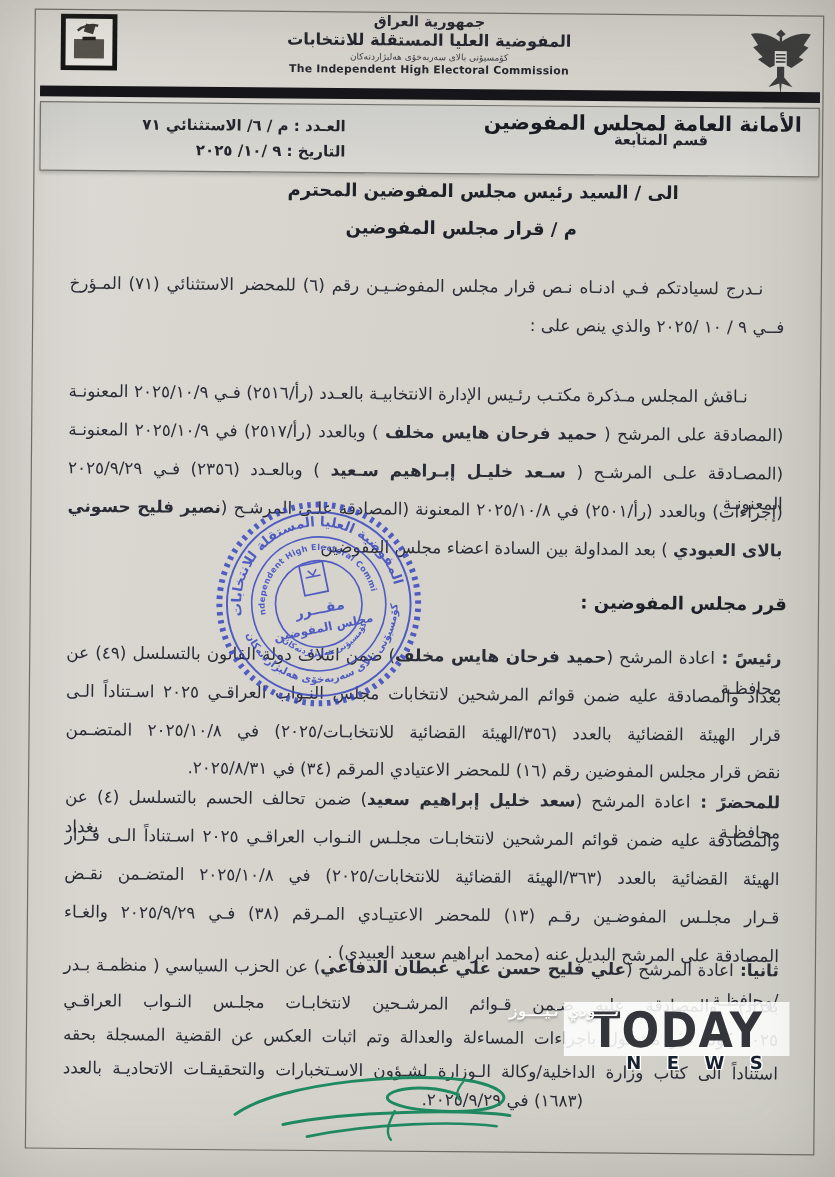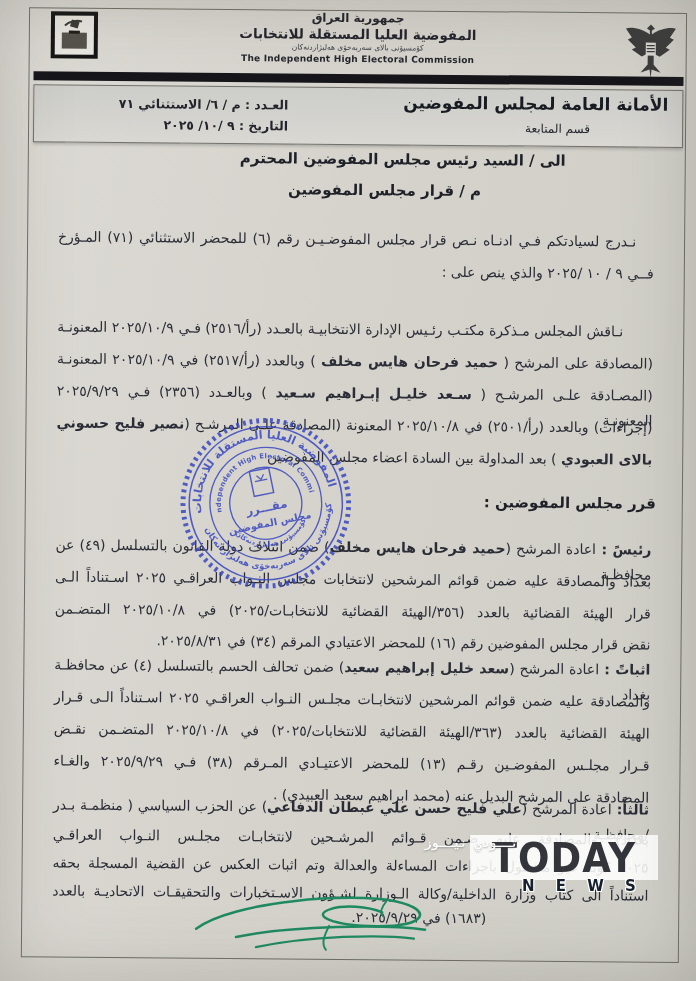--- a/index.html
+++ b/index.html
@@ -21,21 +21,21 @@
   .m3{font-size:7.5px;line-height:10px;color:#3c3d44;}
   .m4{font-size:9px;font-weight:bold;line-height:12px;letter-spacing:.2px;direction:ltr;color:#26272e;}
   .eagle{position:absolute;left:619px;top:20px;}
   .bar{position:absolute;left:30px;top:74px;width:650px;height:9px;background:#15151a;}
 
   
   .refbox{position:absolute;left:30px;top:87px;width:650px;height:58px;box-sizing:border-box;
         background:linear-gradient(180deg,#cdcdc9,#d9d8d3);border:1px solid #71716b;
         box-shadow:0 2px 3px rgba(0,0,0,.18);}
   .dept{position:absolute;right:14px;top:4px;font-size:17px;font-weight:bold;color:#191b22;}
-  .sect{position:absolute;right:92px;top:32px;font-size:12px;font-weight:normal;color:#23242c;}
+  .sect{position:absolute;right:92px;top:20px;font-size:12px;font-weight:bold;color:#23242c;}
   .refs{position:absolute;left:56px;top:7px;width:198px;text-align:right;font-size:12.5px;
         font-weight:bold;line-height:21px;color:#23242c;}
 
   
   .addr{position:absolute;left:46px;right:46px;text-align:center;font-weight:bold;font-size:15px;color:#1f2129;}
   .tline{position:absolute;right:44px;left:56px;font-size:14px;line-height:25px;height:26px;
         text-align:justify;white-space:normal;}
   .j{text-align-last:justify;}
   .r{text-align:right;text-align-last:right;}
   .ind18{padding-right:18px;} .ind30{padding-right:30px;}
@@ -112,27 +112,27 @@
     <div class="tline j" style="top:413px;"><span>(إجراءات) وبالعدد (رأ/٢٥٠١) في ٢٠٢٥/١٠/٨ المعنونة (المصادقة علـى المرشـح (</span><span class="b">نصير فليح حسوني</span></div>
     <div class="tline r" style="top:445px;"><span class="b">بالاى العبودي</span><span> )  بعد المداولة بين السادة اعضاء مجلس المفوضين</span></div>
 
     <div class="decision">قرر مجلس المفوضين :</div>
 
     <div class="tline j" style="top:535px;"><span class="b">رئيسً : </span><span>اعادة المرشح (</span><span class="b">حميد فرحان هايس مخلف</span><span>) ضمن ائتلاف دولة القانون بالتسلسل (٤٩) عن محافظـة</span></div>
     <div class="tline j" style="top:567px;"><span>بغداد  والمصادقة عليه ضمن قوائم المرشحين لانتخابات مجلس النـواب العراقـي ٢٠٢٥ اسـتناداً الـى</span></div>
     <div class="tline j" style="top:599px;"><span>قرار الهيئة القضائية بالعدد (٣٥٦/الهيئة القضائية للانتخابـات/٢٠٢٥) في ٢٠٢٥/١٠/٨ المتضـمن</span></div>
     <div class="tline r" style="top:630px;"><span>نقض قرار مجلس المفوضين رقم (١٦) للمحضر الاعتيادي المرقم (٣٤) في ٢٠٢٥/٨/٣١.</span></div>
 
-    <div class="tline j" style="top:655px;"><span class="b">اثباتً : </span><span>اعادة المرشح (</span><span class="b">سعد خليل إبراهيم سعيد</span><span>) ضمن تحالف الحسم  بالتسلسل (٤) عن محافظـة بغداد</span></div>
+    <div class="tline j" style="top:655px;"><span class="b">للمحضرً : </span><span>اعادة المرشح (</span><span class="b">سعد خليل إبراهيم سعيد</span><span>) ضمن تحالف الحسم  بالتسلسل (٤) عن محافظـة بغداد</span></div>
     <div class="tline j" style="top:687px;"><span>والمصادقة عليه ضمن قوائم المرشحين لانتخابـات مجلـس النـواب العراقـي ٢٠٢٥ اسـتناداً الـى قـرار</span></div>
     <div class="tline j" style="top:719px;"><span>الهيئة القضائية بالعدد (٣٦٣/الهيئة القضائية للانتخابات/٢٠٢٥) في ٢٠٢٥/١٠/٨ المتضـمن نقـض</span></div>
     <div class="tline j" style="top:751px;"><span>قـرار مجلـس المفوضـين رقـم (١٣) للمحضر الاعتيـادي المـرقم (٣٨) فـي ٢٠٢٥/٩/٢٩ والغـاء</span></div>
     <div class="tline r" style="top:783px;"><span>المصادقة على المرشح  البديل عنه (محمد ابراهيم سعيد العبيدي) .</span></div>
 
-    <div class="tline j" style="top:795px;"><span class="b">ثالثأً: </span><span>اعادة المرشح (</span><span class="b">علي فليح حسن علي عبطان الدفاعي</span><span>) عن الحزب السياسي ( منظمـة بـدر /محافظـة</span></div>
+    <div class="tline j" style="top:795px;"><span class="b">ثانياً: </span><span>اعادة المرشح (</span><span class="b">علي فليح حسن علي عبطان الدفاعي</span><span>) عن الحزب السياسي ( منظمـة بـدر /محافظـة</span></div>
     <div class="tline j" style="top:825px;"><span>بغداد) والمصادقة عليه ضـمن قـوائم المرشـحين لانتخابـات مجلـس النـواب العراقـي</span></div>
     <div class="tline j" style="top:853px;"><span>٢٠٢٥ كونه غير مشمول باجراءات المساءلة والعدالة وتم اثبات العكس عن القضية المسجلة بحقه</span></div>
     <div class="tline j" style="top:881px;"><span>استناداً الى كتاب وزارة الداخلية/وكالة الـوزارة لشـؤون الاسـتخبارات والتحقيقـات الاتحاديـة بالعدد</span></div>
     <div class="tline r" style="top:905px;right:206px;"><span>(١٦٨٣) في ٢٠٢٥/٩/٢٩.</span></div>
 
     <svg class="stamp" viewBox="0 0 200 200">
       <g fill="none" stroke="#3847c0">
         <circle cx="100" cy="100" r="92" stroke-width="5.5" stroke-dasharray="3.2 4.4"></circle>
         <circle cx="100" cy="100" r="85" stroke-width="1.8"></circle>
         <circle cx="100" cy="100" r="62" stroke-width="1.5"></circle>

